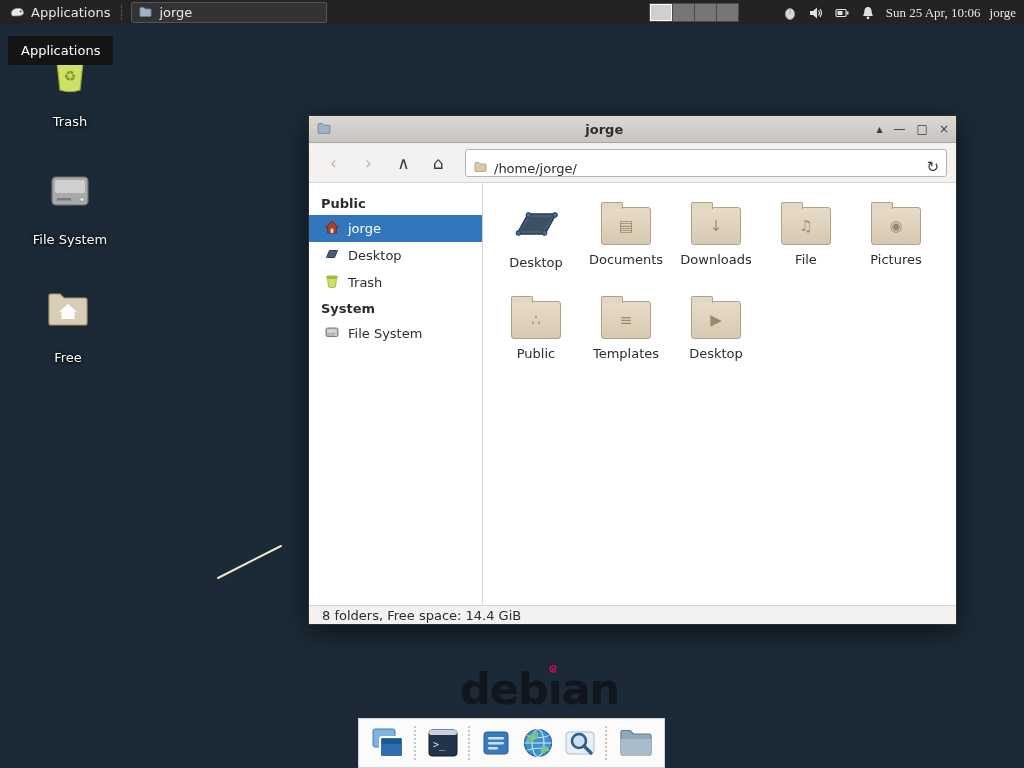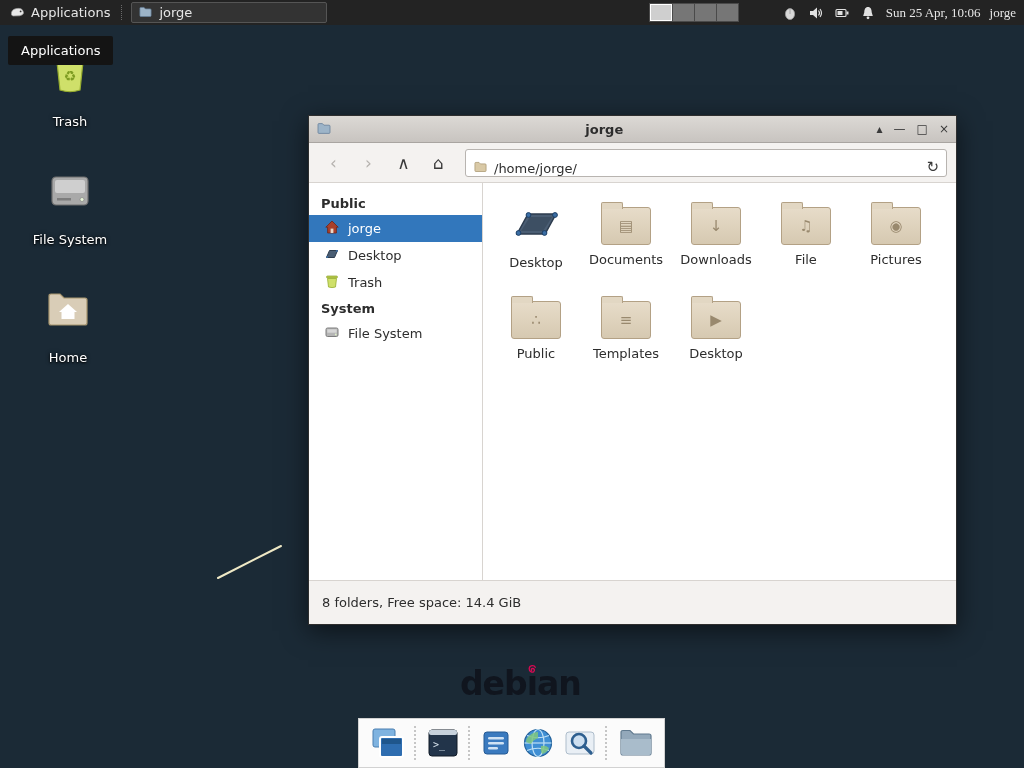--- a/index.html
+++ b/index.html
@@ -39,21 +39,21 @@
   .desk-icon .ic { display:flex; justify-content:center; }
   .desk-icon .lbl { display:inline-block; margin-top:5px; text-shadow:0 1px 2px #000, 0 0 4px rgba(0,0,0,.8); }
   .di-trash { left:24px; top:50px; }
   .di-fs    { left:24px; top:170px; }
   .di-home  { left:22px; top:290px; }
   
   .stray { position:absolute; left:214px; top:542px; }
   
   .debian {
     position:absolute; left:460px; top:664px;
-    font-size:33px; font-weight:bold; letter-spacing:-1px; color:#10151e;
+    font-size:43px; font-weight:bold; letter-spacing:-1px; color:#10151e;
   }
   .debian .i-wrap { position:relative; display:inline-block; }
   .debian .swirl { position:absolute; left:0; top:0; width:11px; height:11px; }
   
   .window {
     position:absolute; left:308px; top:115px; width:649px; height:510px;
     background:#fff; border:1px solid #2e2e2e;
     box-shadow:0 6px 24px rgba(0,0,0,.55);
     display:flex; flex-direction:column;
   }
@@ -106,21 +106,21 @@
     width:50px; height:38px; margin-top:8px; position:relative; border-radius:2px 3px 3px 3px;
     background:linear-gradient(#e7dcc9,#d6c9b1); border:1px solid #b3a185;
     display:flex; align-items:center; justify-content:center;
   }
   .folder-icon::before {
     content:""; position:absolute; top:-6px; left:-1px; width:20px; height:6px;
     background:#e2d7c3; border:1px solid #b3a185; border-bottom:none; border-radius:2px 2px 0 0;
   }
   .emblem { color:#99896e; font-size:15px; line-height:1; }
   .statusbar {
-    height:44px; background:#f4f2f0; border-top:1px solid #d8d4d0;
+    height:19px; background:#f4f2f0; border-top:1px solid #d8d4d0;
     display:flex; align-items:center; padding:0 13px; color:#2d2d2d;
   }
   
   .dock {
     position:absolute; left:358px; top:718px; width:307px; height:50px;
     background:#fbfbfb; border:1px solid #d2d2d2;
     display:flex; align-items:center; justify-content:space-evenly; padding:0 3px;
   }
   .dock-handle { width:4px; height:34px; border-left:2px dotted #c6c6c6; }
   .dock-ic { display:flex; align-items:center; justify-content:center; }
@@ -211,21 +211,21 @@
   <span class="lbl">File System</span>
 </div>
 
 <div class="desk-icon di-home">
   <span class="ic">
     <svg width="46" height="40" viewBox="0 0 46 40">
       <path d="M4 10 L4 6 Q4 4 6 4 L15 4 L19 8 L40 8 Q42 8 42 10 L42 33 Q42 35 40 35 L6 35 Q4 35 4 33 Z" fill="#d9cdb7" stroke="#a8966f" stroke-width="1.2"></path>
       <path d="M23 14 L32 22 L29.5 22 L29.5 29 L16.5 29 L16.5 22 L14 22 Z" fill="#ffffff"></path>
     </svg>
   </span><br>
-  <span class="lbl">Home</span>
+  <span class="lbl">Free</span>
 </div>
 
 <svg class="stray" width="72" height="40">
   <line x1="4" y1="36" x2="67" y2="4" stroke="#efe9c6" stroke-width="2" stroke-linecap="round"></line>
 </svg>
 
 <div class="debian">
   <span>deb</span><span class="i-wrap"><svg class="swirl" viewBox="0 0 20 20">
         <path d="M15 6 C 13 1.5, 4.5 2, 4 8.5 C 3.6 13.5, 9.5 16.5, 12.5 13.5 C 14.5 11.3, 13.3 8, 10 8.2 C 7.8 8.4, 7.2 10.6, 8.4 11.6" stroke="#d70a53" fill="none" stroke-width="2.4" stroke-linecap="round"></path>
       </svg><span>ı</span></span><span>an</span>

